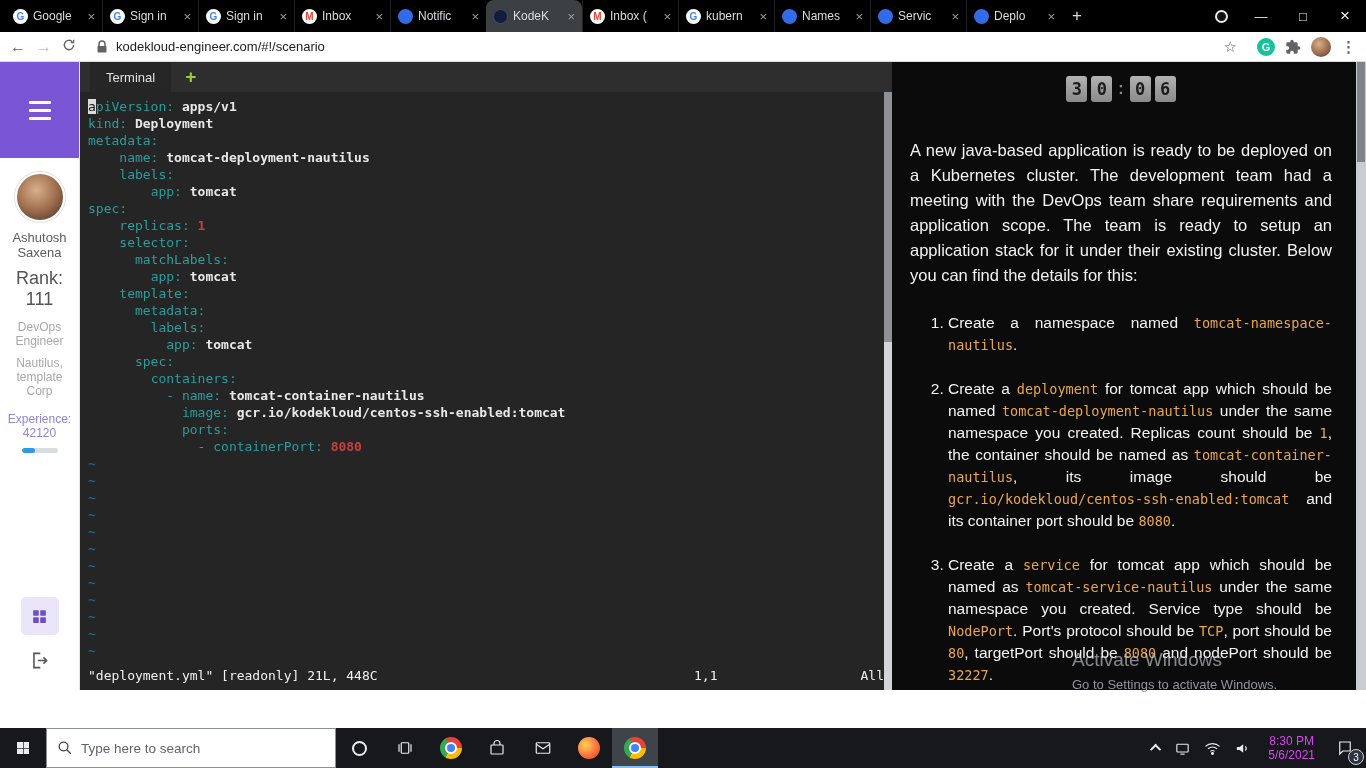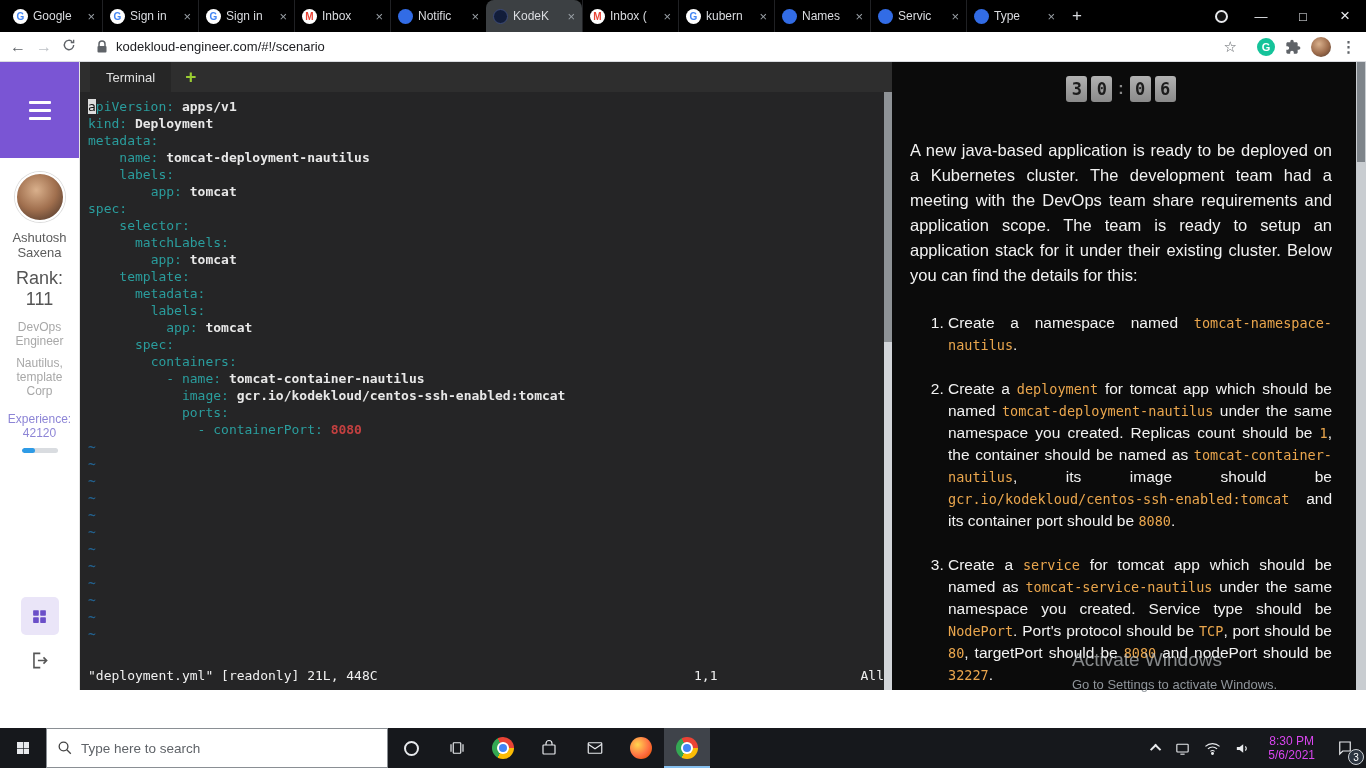--- a/index.html
+++ b/index.html
@@ -113,21 +113,21 @@
   .watermark { position: absolute; left: 1072px; top: 649px; z-index: 9; pointer-events: none; }
   .wm1 { font-size: 19px; color: rgba(200, 204, 208, 0.65); }
   .wm2 { font-size: 13px; color: #8f959b; margin-top: 6px; }
 
   
   .gap-strip { height: 38px; background: #fff; }
 
   
   .taskbar { height: 40px; background: var(--taskbar-bg); display: flex; align-items: stretch; }
   .tb-start { width: 46px; display: flex; align-items: center; justify-content: center; }
-  .tb-search { width: 342px; background: #fff; border: 1px solid #8a8f94; display: flex;
+  .tb-search { width: 290px; background: #fff; border: 1px solid #8a8f94; display: flex;
     align-items: center; padding-left: 10px; gap: 8px; }
   .tb-search input { border: none; outline: none; flex: 1; height: 100%; font-size: 13.5px;
     font-family: "Liberation Sans", sans-serif; color: #111; background: transparent; }
   .tb-search input::placeholder { color: #5f6368; }
   .tb-ic { width: 46px; display: flex; align-items: center; justify-content: center; position: relative; }
   .tb-ic.active { background: #3f434a; box-shadow: inset 0 -2px 0 #86c0ef; }
   .cortana-ring { width: 15px; height: 15px; border: 2px solid #e8eaed; border-radius: 50%; display: block; }
   .chrome-ball { width: 22px; height: 22px; border-radius: 50%; position: relative; display: block;
     background: conic-gradient(from -30deg, #ea4335 0 120deg, #fbbc05 120deg 240deg, #34a853 240deg 360deg); }
   .chrome-ball::before { content: ""; position: absolute; inset: 5px; border-radius: 50%; background: #fff; }
@@ -196,21 +196,21 @@
           <span class="tab-title">Names</span>
           <span class="tab-close">×</span>
         </div>
         <div class="tab">
           <span class="fav fav-docs"></span>
           <span class="tab-title">Servic</span>
           <span class="tab-close">×</span>
         </div>
         <div class="tab">
           <span class="fav fav-docs"></span>
-          <span class="tab-title">Type</span>
+          <span class="tab-title">Deplo</span>
           <span class="tab-close">×</span>
         </div>
       </div>
     <div class="newtab">+</div>
     <div class="winctrls">
       <div class="wc-circle">
           <span></span>
         </div>
       <div class="wc">—</div>
       <div class="wc">□</div>
@@ -285,20 +285,21 @@
       </div>
       <div class="term-body">
         <div class="term-buffer">
             <div class="tline"><span class="tok-cursor">a</span><span class="tok-key">piVersion:</span><span class="tok-val"> apps/v1</span></div>
             <div class="tline"><span class="tok-key">kind:</span><span class="tok-val"> Deployment</span></div>
             <div class="tline"><span class="tok-key">metadata:</span></div>
             <div class="tline"><span>    </span><span class="tok-key">name:</span><span class="tok-val"> tomcat-deployment-nautilus</span></div>
             <div class="tline"><span>    </span><span class="tok-key">labels:</span></div>
             <div class="tline"><span>        </span><span class="tok-key">app:</span><span class="tok-val"> tomcat</span></div>
             <div class="tline"><span class="tok-key">spec:</span></div>
+            <div class="tline"><span>    </span><span class="tok-key">replicas:</span><span class="tok-num"> 1</span></div>
             <div class="tline"><span>    </span><span class="tok-key">selector:</span></div>
             <div class="tline"><span>      </span><span class="tok-key">matchLabels:</span></div>
             <div class="tline"><span>        </span><span class="tok-key">app:</span><span class="tok-val"> tomcat</span></div>
             <div class="tline"><span>    </span><span class="tok-key">template:</span></div>
             <div class="tline"><span>      </span><span class="tok-key">metadata:</span></div>
             <div class="tline"><span>        </span><span class="tok-key">labels:</span></div>
             <div class="tline"><span>          </span><span class="tok-key">app:</span><span class="tok-val"> tomcat</span></div>
             <div class="tline"><span>      </span><span class="tok-key">spec:</span></div>
             <div class="tline"><span>        </span><span class="tok-key">containers:</span></div>
             <div class="tline"><span>          </span><span class="tok-dash">- </span><span class="tok-key">name:</span><span class="tok-val"> tomcat-container-nautilus</span></div>

